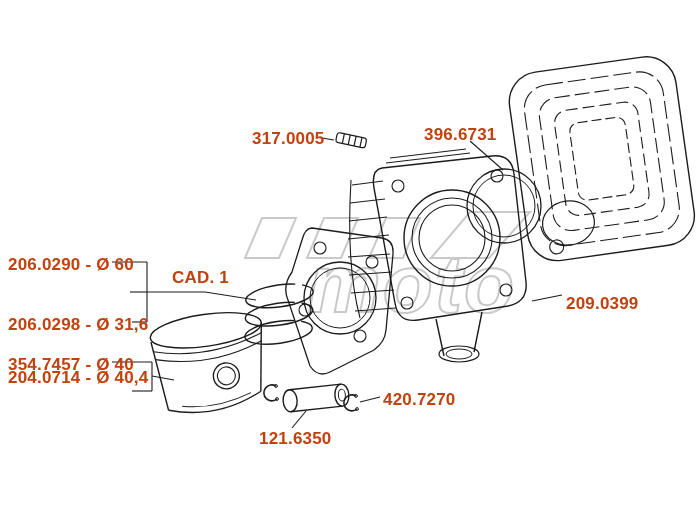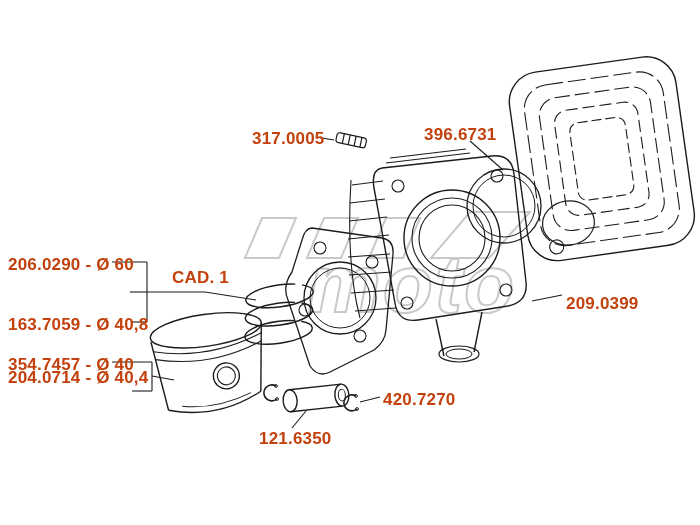--- a/index.html
+++ b/index.html
@@ -159,21 +159,21 @@
       <line x1="152" y1="362" x2="152" y2="391"></line>
       <line x1="152" y1="376" x2="174" y2="380"></line>
     </g>
   </svg>
 
   <div class="lbl" style="left:252px; top:129px;">317.0005</div>
 
   <div class="lbl" style="left:424px; top:125px;">396.6731</div>
 
   <div class="lbl" style="left:8px; top:255px;">206.0290 - Ø 60</div>
-  <div class="lbl" style="left:8px; top:315px;">163.7059 - Ø 40,8</div>
+  <div class="lbl" style="left:8px; top:315px;">206.0298 - Ø 31,6</div>
 
   <div class="lbl" style="left:160px; top:268px;margin-left:12px;">CAD. 1</div>
 
   <div class="lbl" style="left:8px; top:355px;">354.7457 - Ø 40</div>
   <div class="lbl" style="left:8px; top:368px;">204.0714 - Ø 40,4</div>
 
   <div class="lbl" style="left:566px; top:294px;">209.0399</div>
 
   <div class="lbl" style="left:383px; top:390px;">420.7270</div>
 

